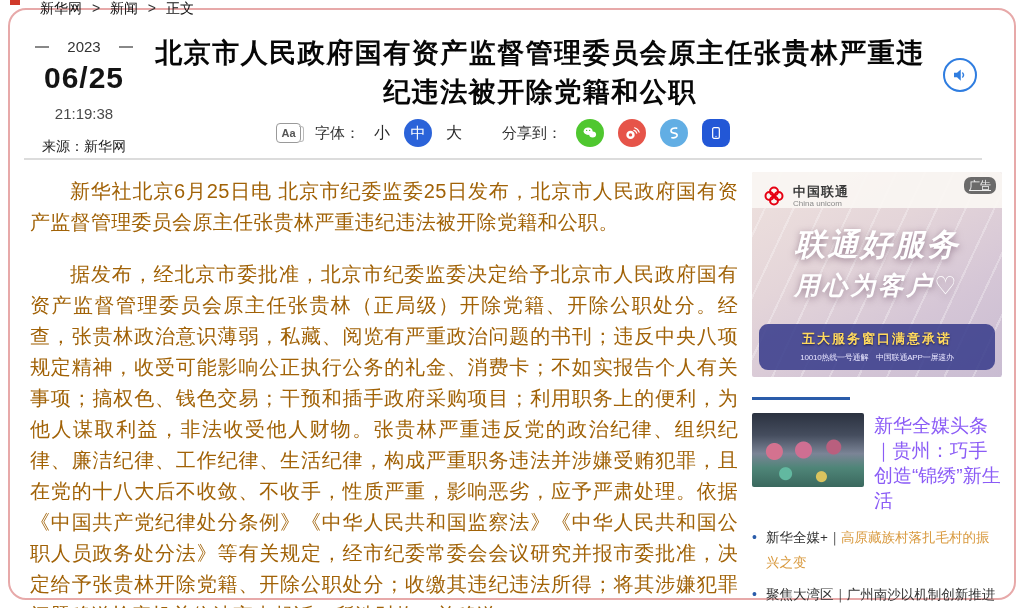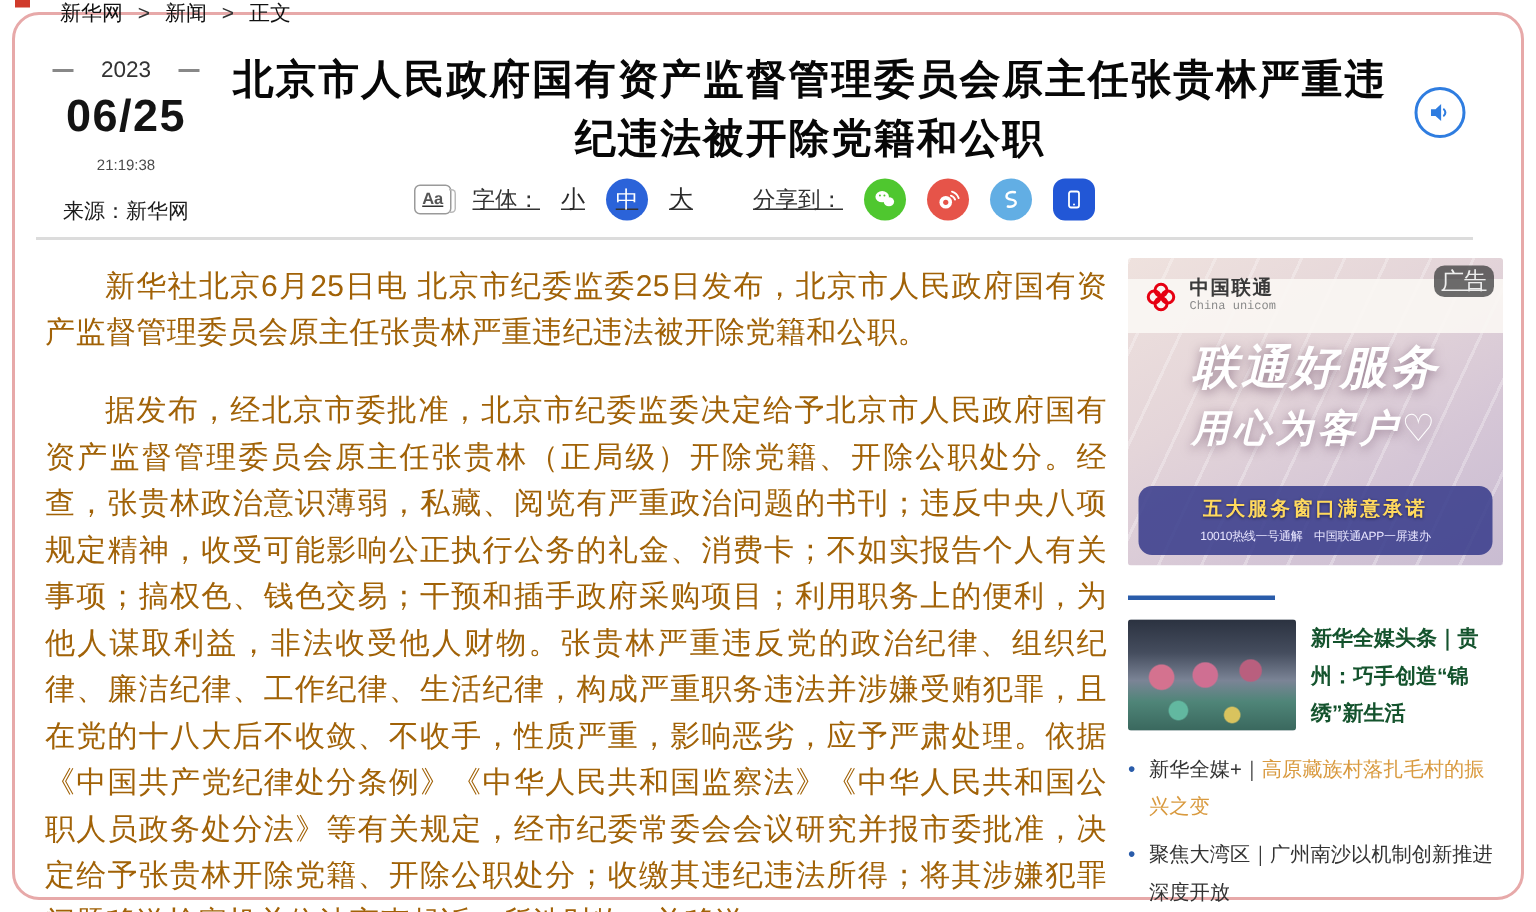--- a/index.html
+++ b/index.html
@@ -15,36 +15,36 @@
   }
   
   .breadcrumb { position:absolute; left:40px; top:0; font-size:14px; color:#111; }
   .breadcrumb a { color:#111; text-decoration:none; cursor:pointer; }
   .breadcrumb .bsep { margin:0 6px; color:#333; }
   
   .datebox { position:absolute; left:26px; top:38px; width:116px; text-align:center; }
   .dyear { display:flex; align-items:center; justify-content:center; gap:18px; font-size:15px; color:#333; }
   .dash { width:14px; height:2px; background:#888; }
   .dmd { font-size:30px; font-weight:600; color:#141414; margin-top:6px; letter-spacing:1px; }
-  .dtime { font-size:10px; color:#4a4a4a; margin-top:10px; }
+  .dtime { font-size:15px; color:#4a4a4a; margin-top:10px; }
   .dsource { font-size:14px; color:#1d1d1d; margin-top:16px; }
   
   .title {
     position:absolute; left:150px; top:34px; width:780px; text-align:center;
     font-size:27px; line-height:39px; font-weight:800; color:#070707; letter-spacing:1.5px;
   }
   
   .audio-btn {
     position:absolute; left:943px; top:58px; width:34px; height:34px; border-radius:50%;
     border:2px solid #2f7de0; background:#fff; display:flex; align-items:center; justify-content:center; cursor:pointer;
   }
   
   .controls {
     position:absolute; left:0; top:118px; width:940px; height:30px;
-    display:flex; align-items:center; justify-content:center; padding-left:66px; gap:14px; font-size:15px; color:#333;text-decoration:underline;
+    display:flex; align-items:center; justify-content:center; padding-left:66px; gap:14px; font-size:15px; color:#333;
   }
   .aa-icon { position:relative; width:25px; height:20px; border:1.5px solid #9a9a9a; border-radius:4px;
     background:#fff; display:flex; align-items:center; justify-content:center;
     font-size:11px; color:#555; font-weight:600; }
   .aa-icon::after { content:""; position:absolute; right:-4px; top:2px; width:4px; height:14px;
     border:1.5px solid #bbb; border-left:none; border-radius:0 3px 3px 0; }
   .size-btn { background:none; border:none; font-size:16px; color:#2a2a2a; cursor:pointer; font-family:inherit; }
   .size-btn.selected {
     width:28px; height:28px; border-radius:50%; background:#2b63d9; color:#fff; font-size:15px;
     display:flex; align-items:center; justify-content:center;
@@ -66,27 +66,27 @@
   }
   
   .sidebar { position:absolute; left:752px; top:172px; width:250px; }
   
   .ad {
     position:relative; width:250px; height:205px; overflow:hidden; cursor:pointer; border-radius:2px;
     background:
       repeating-linear-gradient(115deg, rgba(255,255,255,0.28) 0 2px, rgba(255,255,255,0) 2px 26px),
       linear-gradient(150deg,#efe2de 0%,#e4d5d9 38%,#d5c6d6 70%,#c9bcd2 100%);
   }
-  .ad-top { position:absolute; left:0; top:14px; right:0; height:36px; background:rgba(250,246,243,0.92);
-    display:flex; align-items:flex-start; padding:0 10px;font-family:Liberation Mono, monospace; }
+  .ad-top { position:absolute; left:0; top:0; right:0; height:36px; background:rgba(250,246,243,0.92);
+    display:flex; align-items:flex-end; padding:0 10px; }
   .unicom-name { margin-left:7px; line-height:1; }
   .unicom-cn { font-size:13px; font-weight:800; color:#3a3a3a; letter-spacing:1px; }
   .unicom-en { font-size:8px; color:#8a8a8a; margin-top:2px; }
   .ad-tag { position:absolute; right:6px; top:5px; background:rgba(60,60,60,0.75); color:#eee;
-    font-size:15px; padding:1px 5px; border-radius:7px;text-decoration:underline; }
+    font-size:11px; padding:1px 5px; border-radius:7px;text-decoration:underline; }
   .slogan1 { margin-top:52px; text-align:center; font-size:31px; font-weight:800; color:#fff;
     font-style:italic; letter-spacing:2px; text-shadow:0 2px 7px rgba(110,80,105,0.65); }
   .slogan2 { text-align:center; font-size:25px; font-weight:800; color:#fff; font-style:italic;
     letter-spacing:3px; margin-top:3px; text-shadow:0 2px 7px rgba(110,80,105,0.65); }
   .promise { position:absolute; left:7px; right:7px; bottom:7px; background:rgba(58,62,140,0.88);
     border-radius:9px; padding:6px 4px 7px; text-align:center; }
   .p-title { font-size:13px; font-weight:800; color:#ffd95e; letter-spacing:2px;
     text-shadow:0 1px 2px rgba(0,0,40,0.6); }
   .p-line { font-size:8px; color:#e9e6ff; margin-top:4px; white-space:nowrap; letter-spacing:-0.2px; }
   
@@ -98,21 +98,21 @@
     width:112px; height:74px; border-radius:2px; flex:none;
     background-image:
       radial-gradient(circle at 20% 52%, #d4728f 0 8px, rgba(0,0,0,0) 9px),
       radial-gradient(circle at 46% 50%, #cf6f92 0 8px, rgba(0,0,0,0) 9px),
       radial-gradient(circle at 73% 46%, #b95f7e 0 7px, rgba(0,0,0,0) 8px),
       radial-gradient(circle at 30% 82%, #62b8a0 0 6px, rgba(0,0,0,0) 7px),
       radial-gradient(circle at 62% 86%, #d9c35e 0 5px, rgba(0,0,0,0) 6px),
       linear-gradient(180deg,#2b3240 0%,#454d5e 30%,#7b8496 55%,#4f8578 74%,#3a685e 100%);
     background-color:#5d6878;
   }
-  .ftitle { font-size:14px; line-height:25px; color:#14532d;font-weight:bold; }
+  .ftitle { font-size:19px; line-height:25px; color:#8b5cf6; }
   .newslist { list-style:none; margin-top:12px; }
   .newslist li { position:relative; padding-left:14px; font-size:13.5px; line-height:25px; margin-bottom:7px; }
   .newslist li::before { content:"•"; position:absolute; left:0; top:0; color:#2a5caa; font-size:14px; }
   .newslist .prefix { color:#333; }
   .newslist a { text-decoration:none; cursor:pointer; }
   .newslist a.hot { color:#d99a3f; }
   .newslist a.plain { color:#333; }
 </style>
 </head>
 <body>

